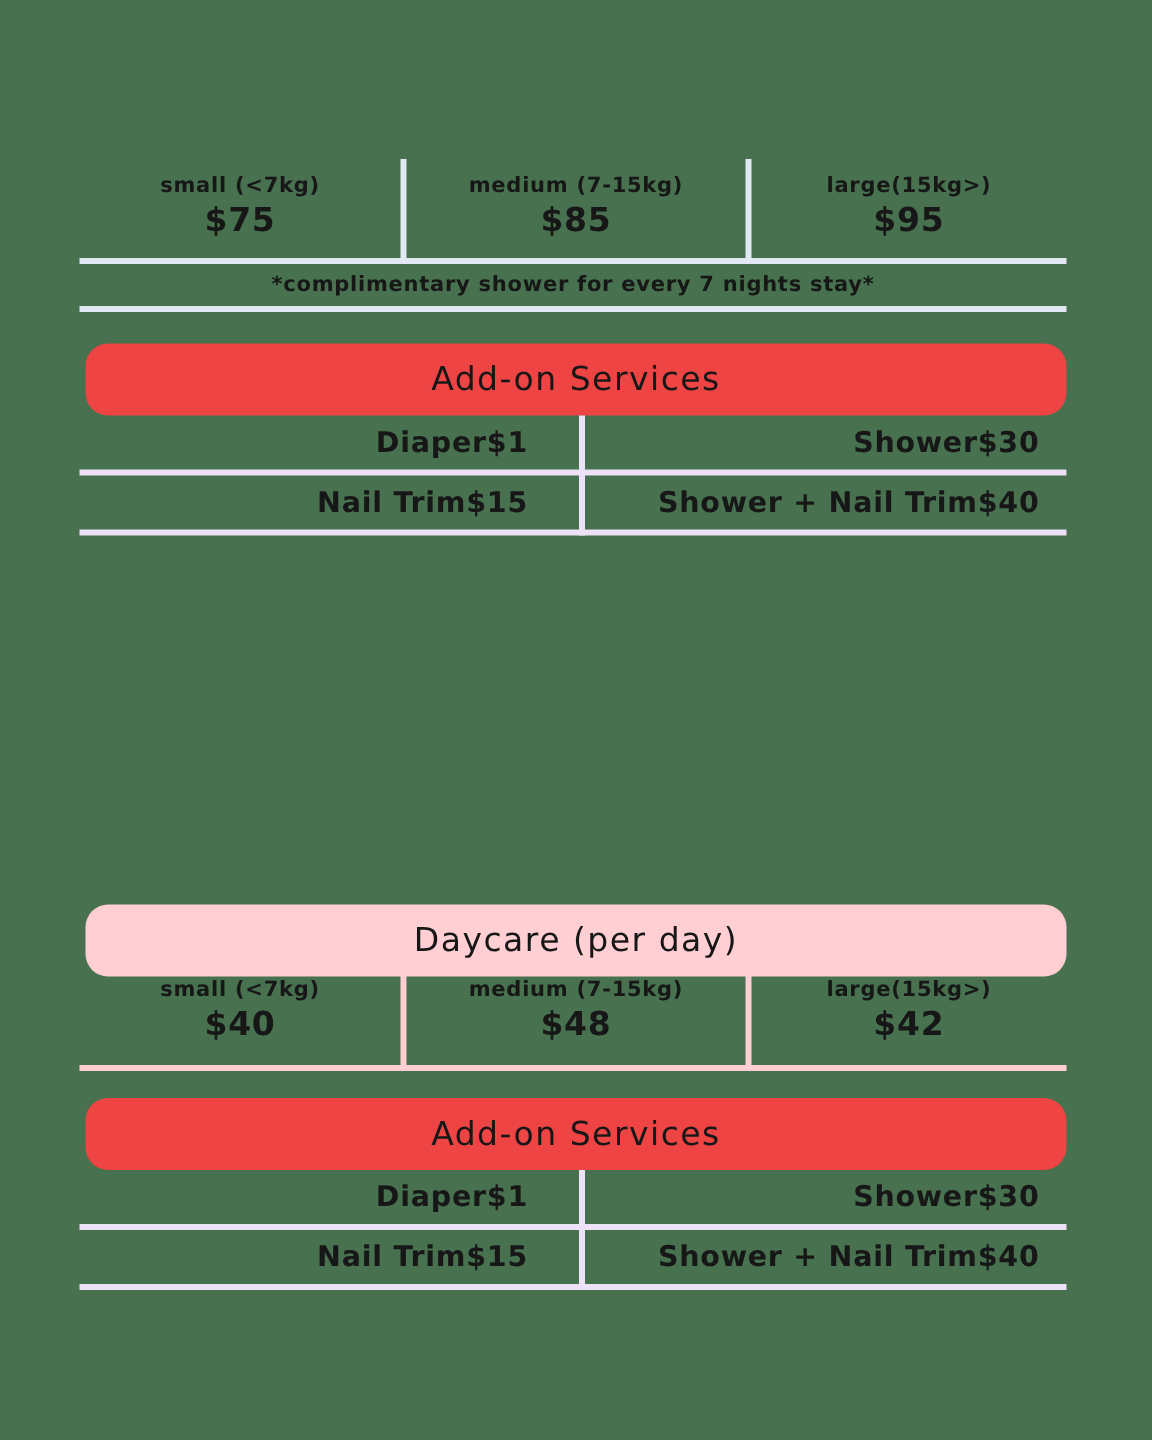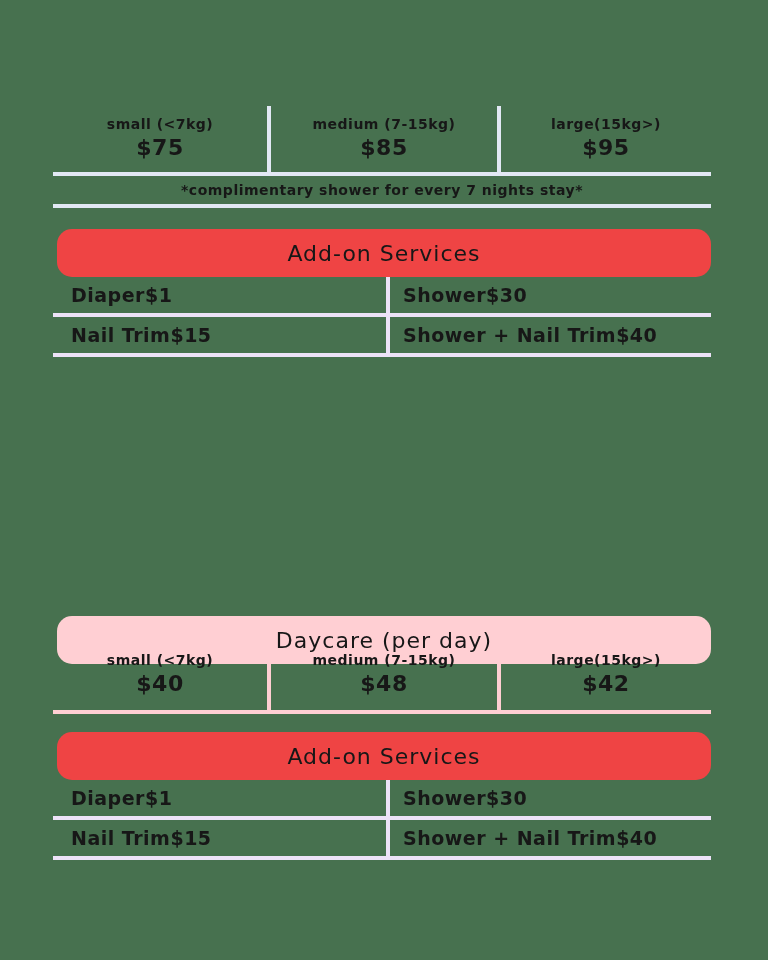--- a/index.html
+++ b/index.html
@@ -47,21 +47,21 @@
   .note {
     position: absolute; left: 53px; width: 658px; top: 176px; height: 28px;
     display: flex; align-items: center; justify-content: center;
     font-size: 14px; font-weight: bold; letter-spacing: 0.5px;
   }
 
   
   .addon-table { position: absolute; left: 53px; width: 658px; }
   .addon-row { display: flex; height: 36px; }
   .addon-cell {
-    display: flex; align-items: center; justify-content: flex-start;
+    display: flex; align-items: center; justify-content: flex-end;
     font-size: 19px; font-weight: bold; letter-spacing: 0.5px;
   }
   .addon-cell.left  { width: 333px; padding: 0 34px 0 18px; }
   .addon-cell.right { width: 321px; padding: 0 18px 0 13px; }
   .addon-vdiv {
     position: absolute; left: 333px; top: 0; width: 4px; height: 80px;
     background: #EDE2F8;
   }
   .addon-hline { height: 4px; background: #EDE2F8; }
 </style>
@@ -117,21 +117,21 @@
       </div>
       <div class="vdiv"></div>
       <div class="addon-cell right">
         <span>Shower + Nail Trim</span>
         <span>$40</span>
       </div>
     </div>
     <div class="addon-hline"></div>
   </div>
 
-  <div class="pill pink" style="top:616px">
+  <div class="pill pink" style="top:603px">
     <span>Daycare (per day)</span>
   </div>
 
   <div class="tier-row" style="top:642px; height:68px">
     <div class="tier-cell c1">
       <span class="t-label">small (&lt;7kg)</span>
       <span class="t-price">$40</span>
     </div>
     <div class="vdiv pink"></div>
     <div class="tier-cell c2">

